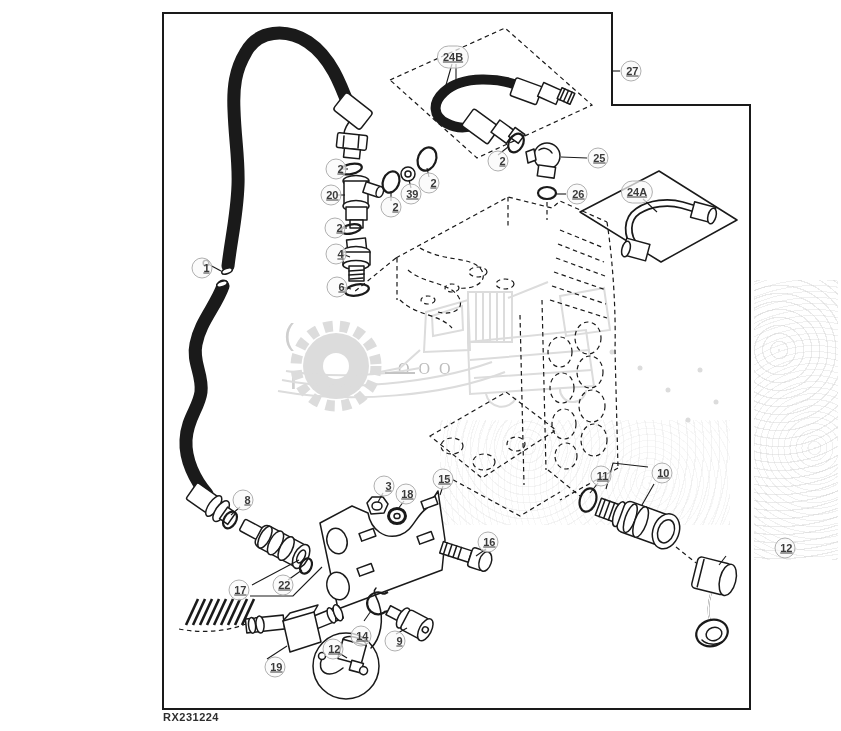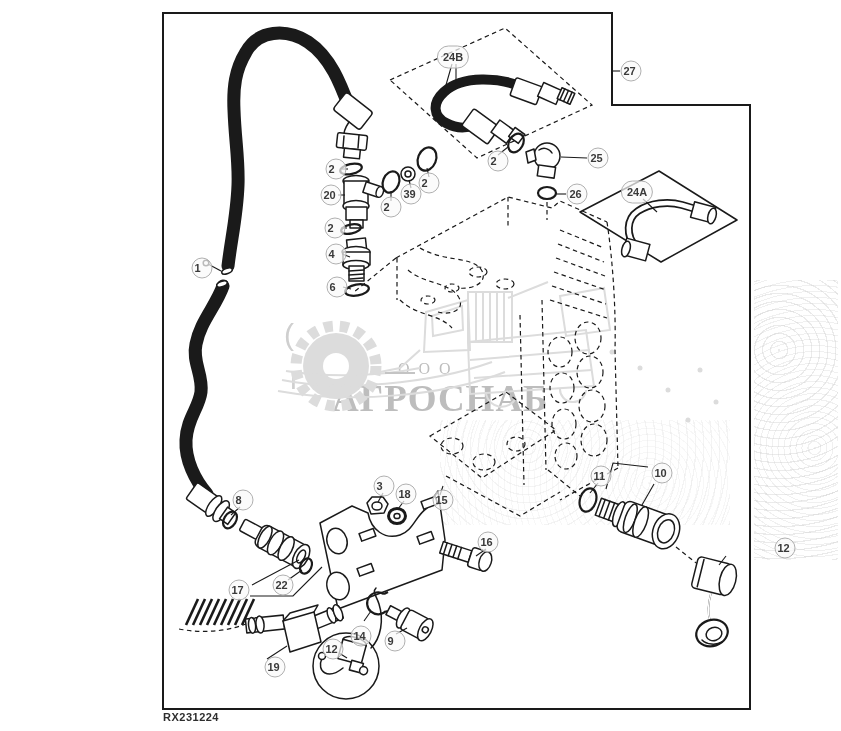--- a/index.html
+++ b/index.html
@@ -34,33 +34,32 @@
   .ldr{fill:none;stroke:var(--line);stroke-width:1.1;}
   .frame{fill:none;stroke:var(--line);stroke-width:2;}
   .wm{fill:none;stroke:var(--watermark-art);stroke-width:2;}
   .wmf{fill:var(--watermark-art);stroke:none;}
   .hatch{stroke:var(--line);stroke-width:2.6;}
   
   .callout-layer{position:absolute;inset:0;z-index:3;}
   .callout{position:absolute;transform:translate(-50%,-50%);min-width:21px;height:21px;
     line-height:19px;border:1.6px solid var(--callout-ring);border-radius:12px;
     background:rgba(250,250,250,.72);color:var(--callout-text);
-    font-size:11px;font-weight:bold;text-align:left;box-sizing:border-box;padding:0 2px;}
+    font-size:11px;font-weight:bold;text-align:right;box-sizing:border-box;padding:0 2px;text-decoration:underline;}
   .callout.wide{height:23px;line-height:21px;padding:0 5px;border-radius:14px;}
   .fig-code{position:absolute;left:163px;top:711px;z-index:3;font-size:11px;font-weight:bold;
     color:#2e2e2e;letter-spacing:.5px;}
 </style>
 </head>
 <body>
 
 <div id="stage">
 
   <div class="wm-layer">
     <div class="wm-ooo">ООО</div>
-    <div class="wm-name">АГРОСНАБ</div>
     <div class="wm-stray1">(</div>
     <div class="wm-stray2">r</div>
     <div class="speckle speckle1"></div>
     <div class="speckle speckle2"></div>
   </div>
 
   <svg id="art" width="841" height="731" viewBox="0 0 841 731">
 
     <g>
       <circle cx="336" cy="366" r="40" fill="none" stroke="var(--watermark-art)" stroke-width="11" stroke-dasharray="9 7"></circle>
@@ -379,21 +378,21 @@
       <div class="callout" style="left: 384px; top: 486px;">3</div>
       <div class="callout" style="left: 336px; top: 254px;">4</div>
       <div class="callout" style="left: 337px; top: 287px;">6</div>
       <div class="callout" style="left: 243px; top: 500px;">8</div>
       <div class="callout" style="left: 395px; top: 641px;">9</div>
       <div class="callout" style="left: 662px; top: 473px;">10</div>
       <div class="callout" style="left: 601px; top: 476px;">11</div>
       <div class="callout" style="left: 756px; top: 548px; margin-left: 29px;">12</div>
       <div class="callout" style="left: 333px; top: 649px;">12</div>
       <div class="callout" style="left: 361px; top: 628px; margin-top: 8px;">14</div>
-      <div class="callout" style="left: 443px; top: 479px; margin-top: 21px;">15</div>
+      <div class="callout" style="left: 443px; top: 479px;">15</div>
       <div class="callout" style="left: 488px; top: 542px;">16</div>
       <div class="callout" style="left: 239px; top: 590px;">17</div>
       <div class="callout" style="left: 406px; top: 494px;">18</div>
       <div class="callout" style="left: 263px; top: 667px; margin-left: 12px;">19</div>
       <div class="callout" style="left: 331px; top: 195px;">20</div>
       <div class="callout" style="left: 283px; top: 585px;">22</div>
       <div class="callout" style="left: 411px; top: 194px;">39</div>
       <div class="callout wide" style="left: 637px; top: 192px;">24A</div>
       <div class="callout wide" style="left: 453px; top: 57px;">24B</div>
       <div class="callout" style="left: 598px; top: 158px;">25</div>

